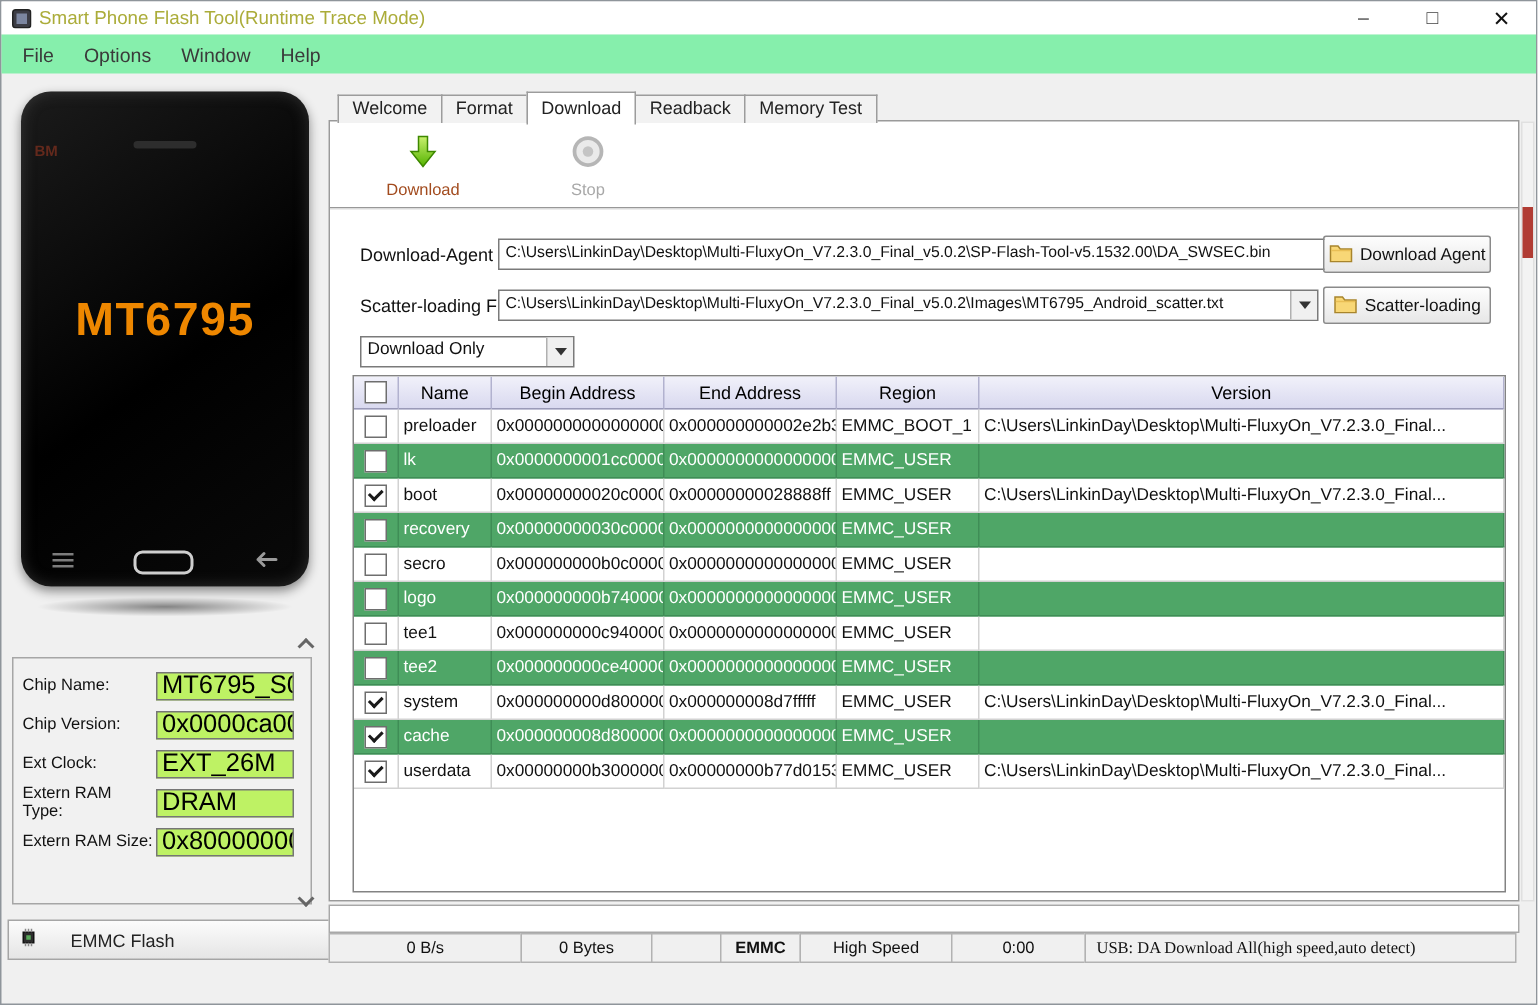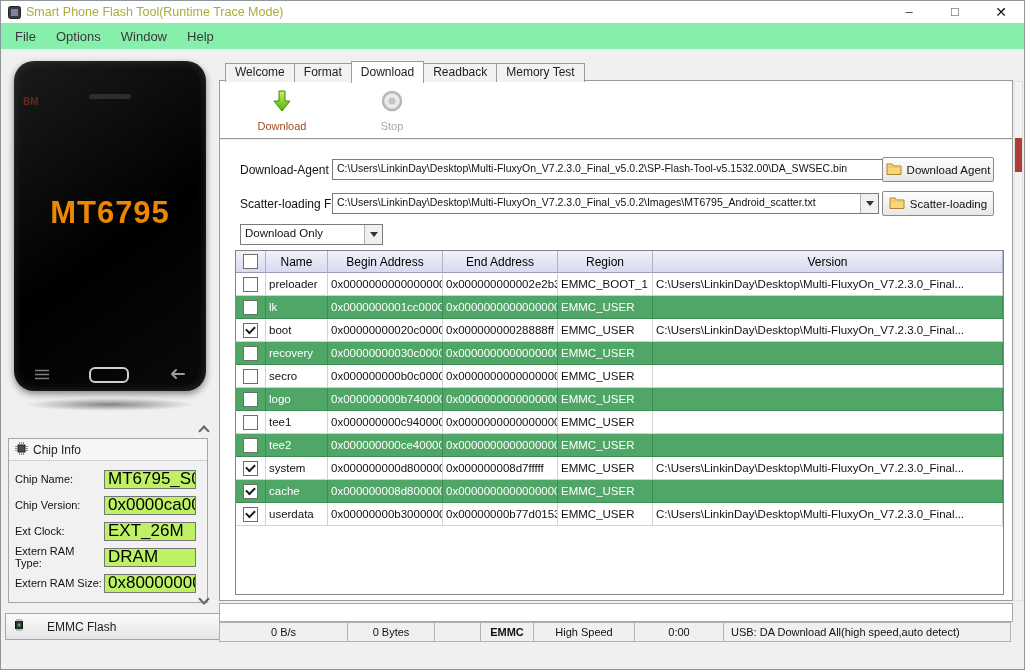--- a/index.html
+++ b/index.html
@@ -119,21 +119,21 @@
 
   
   .progress{position:absolute;left:218px;top:602px;width:792px;height:17px;
             background:#fff;border:1px solid #a8a8a8;}
   .statusbar{position:absolute;left:218px;top:621px;width:792px;height:20px;display:flex;}
   .scell{border:1px solid #b2b2b2;background:#f0f0f0;font-size:11px;color:#111;
          display:flex;align-items:center;justify-content:center;margin-left:-1px;
          white-space:nowrap;overflow:hidden;}
   .scell:first-child{margin-left:0;}
   .sc3{font-weight:bold;}
-  .sc6{justify-content:flex-start;padding-left:7px;}
+  .sc6{justify-content:flex-start;padding-left:7px;font-family:Liberation Serif, serif;}
 
   
   .vscroll{position:absolute;right:1px;top:80px;width:7px;height:518px;
            background:#f3f3f3;border:1px solid #e0e0e0;}
   .vthumb{margin-top:56px;width:100%;height:34px;background:#b13c34;}
 </style>
 </head>
 <body>
 
 <div class="window">
@@ -176,29 +176,20 @@
           <svg width="18" height="12" viewBox="0 0 18 12">
               <path d="M16 6 H4 M8 2 L4 6 l4 4" fill="none" stroke="#9a9a9a" stroke-width="2" stroke-linecap="round" stroke-linejoin="round"></path>
             </svg>
         </span>
       </div>
     </div>
     <div class="phone-shadow"></div>
   </div>
 
   <div class="chip-info">
-    <div class="chip-header">
-      <span>
-        <svg width="13" height="13" viewBox="0 0 13 13">
-            <rect x="3" y="3" width="7" height="7" fill="#4a4a4a" stroke="#222"></rect>
-            <path d="M4.5 0 v3 M6.5 0 v3 M8.5 0 v3 M4.5 10 v3 M6.5 10 v3 M8.5 10 v3 M0 4.5 h3 M0 6.5 h3 M0 8.5 h3 M10 4.5 h3 M10 6.5 h3 M10 8.5 h3" stroke="#8a8a8a" stroke-width="1"></path>
-          </svg>
-      </span>
-      <span class="chip-title">Chip Info</span>
-    </div>
     <div class="chip-fields">
         <div class="chip-row">
           <label>Chip Name:</label>
           <div class="cval">MT6795_S00</div>
         </div>
         <div class="chip-row">
           <label>Chip Version:</label>
           <div class="cval">0x0000ca00</div>
         </div>
         <div class="chip-row">

